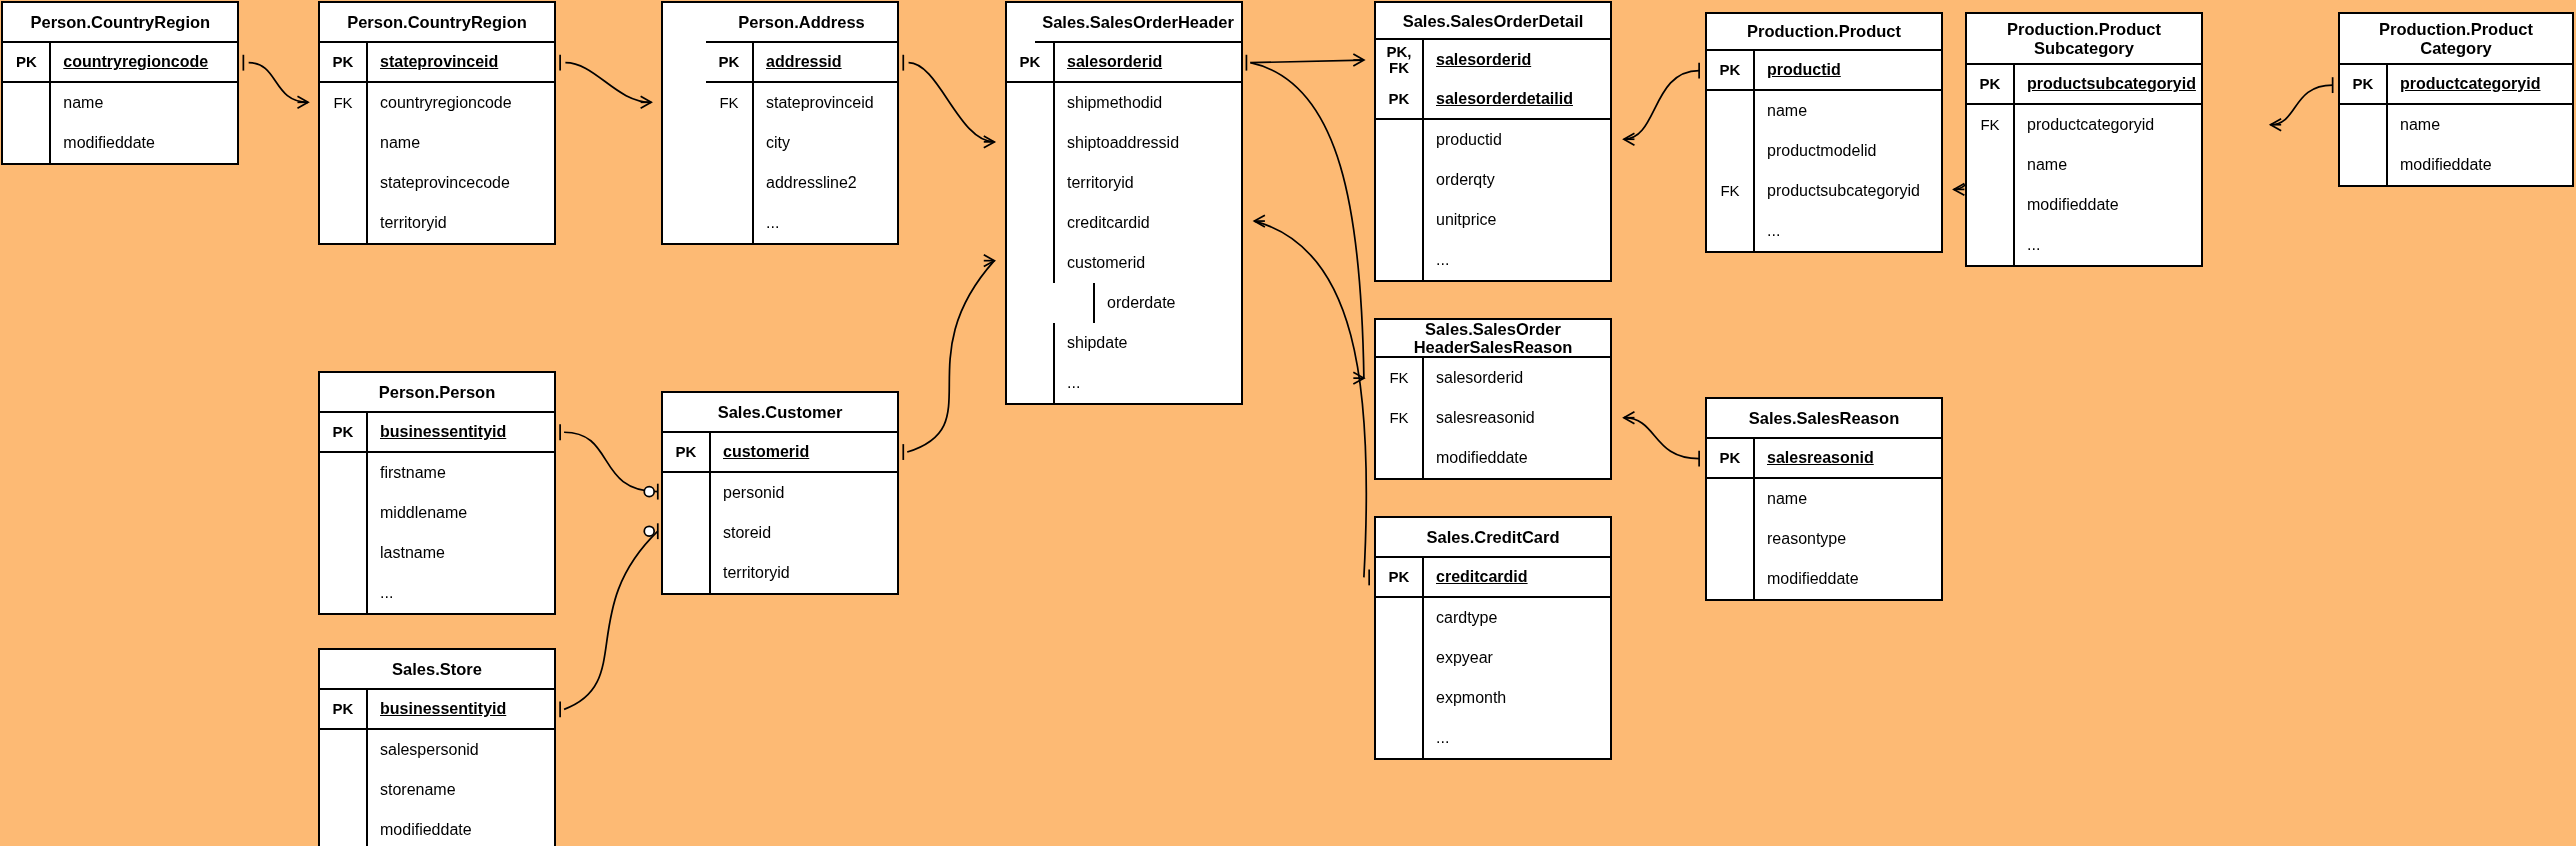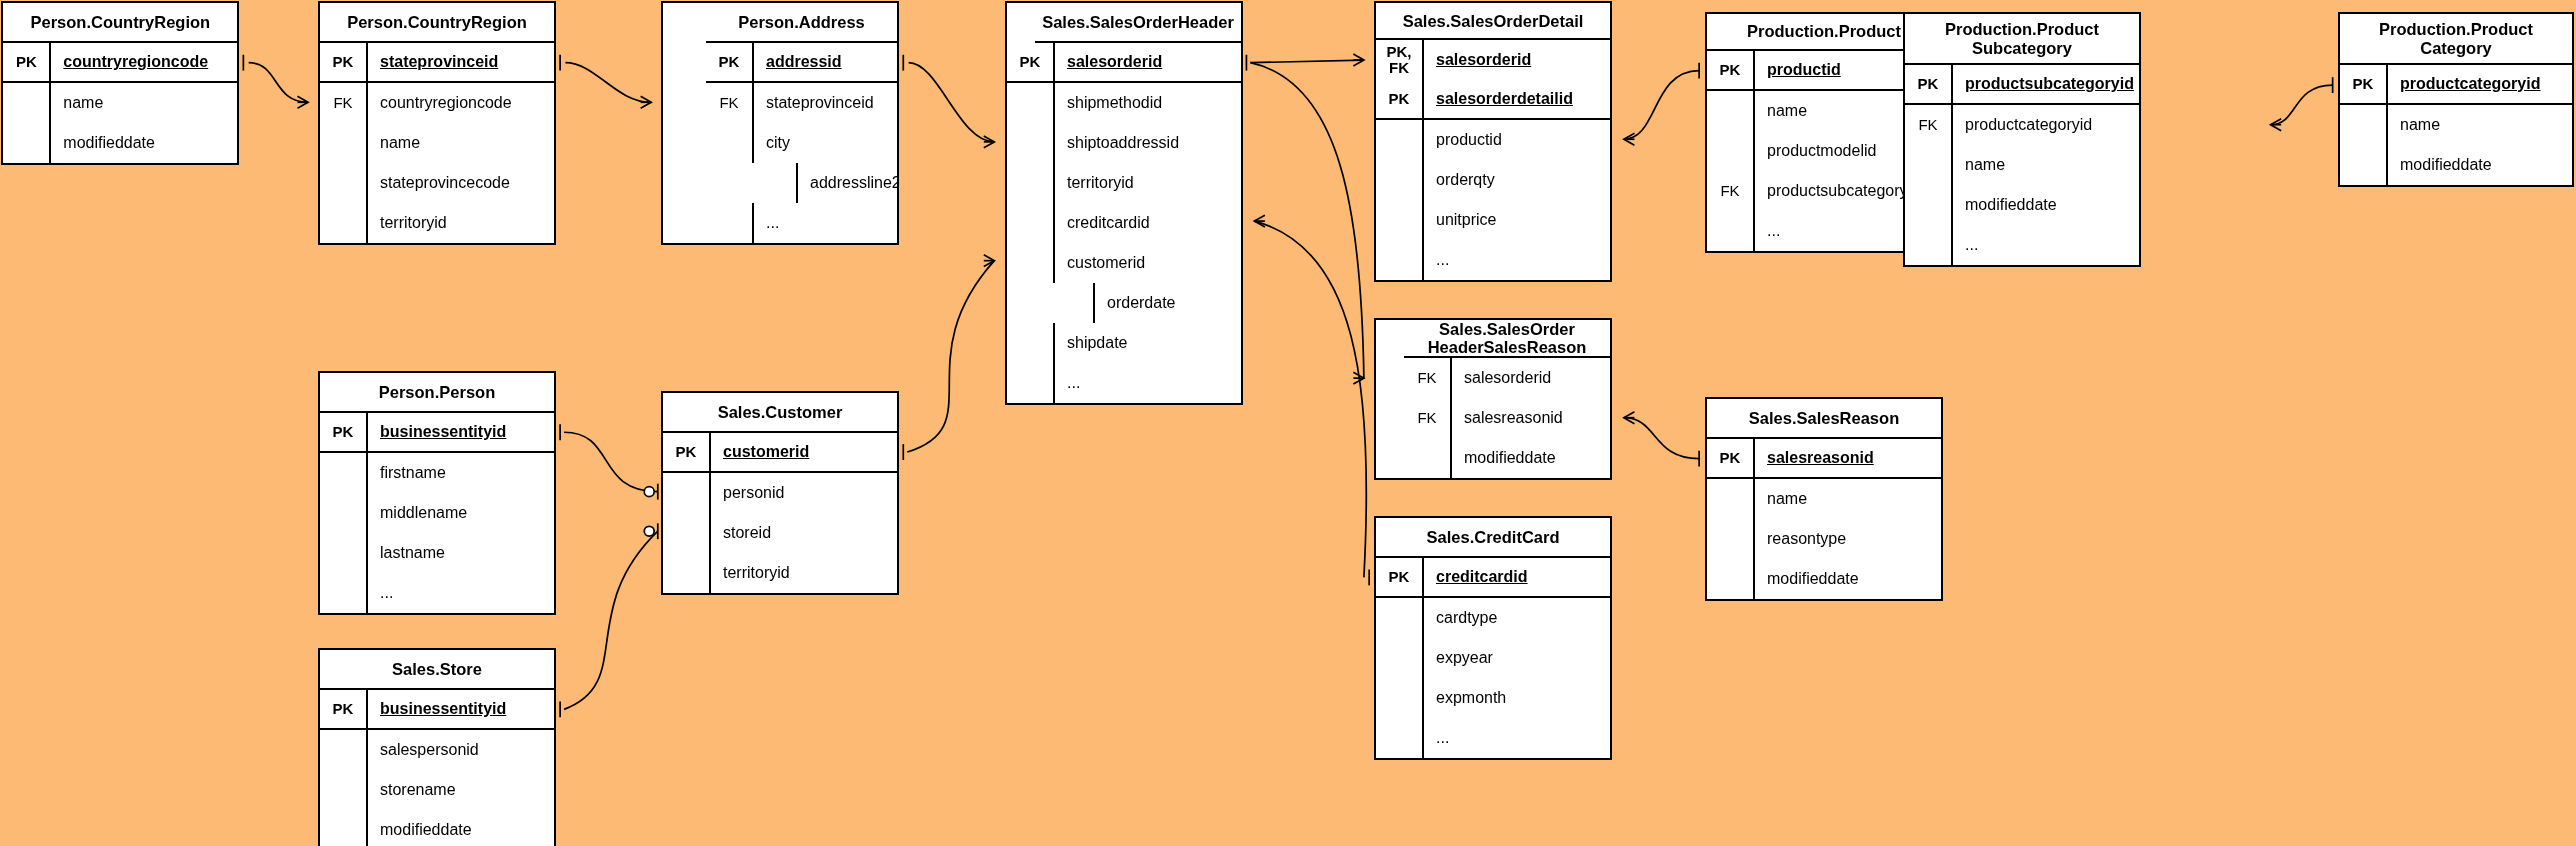--- a/index.html
+++ b/index.html
@@ -128,21 +128,21 @@
           <div class="attrcell pk">addressid</div>
         </div>
         <div class="row" style="height: 40px;">
           <div class="keycell" style="white-space: pre;">FK</div>
           <div class="attrcell">stateprovinceid</div>
         </div>
         <div class="row" style="height: 40px;">
           <div class="keycell" style="white-space: pre;"></div>
           <div class="attrcell">city</div>
         </div>
-        <div class="row" style="height: 40px; margin-left: 44px;">
+        <div class="row" style="height: 40px;">
           <div class="keycell" style="white-space: pre;"></div>
           <div class="attrcell">addressline2</div>
         </div>
         <div class="row" style="height: 40px;">
           <div class="keycell" style="white-space: pre;"></div>
           <div class="attrcell">...</div>
         </div>
       </div>
     </div>
     <div class="entity" style="left: 1005px; top: 1.3px; width: 238px;">
@@ -234,21 +234,21 @@
         <div class="row" style="height: 40px;">
           <div class="keycell" style="white-space: pre;">FK</div>
           <div class="attrcell">productsubcategoryid</div>
         </div>
         <div class="row" style="height: 40px;">
           <div class="keycell" style="white-space: pre;"></div>
           <div class="attrcell">...</div>
         </div>
       </div>
     </div>
-    <div class="entity" style="left: 1903px; top: 12px; width: 238px;">
+    <div class="entity" style="left: 1965px; top: 12px; width: 238px;">
       <div class="ent-title" style="height: 51px; border-bottom: 2px solid rgb(0, 0, 0);">Production.Product
 Subcategory</div>
       <div class="ent-rows">
         <div class="row pkrow" style="height: 40px;">
           <div class="keycell bold" style="white-space: pre;">PK</div>
           <div class="attrcell pk">productsubcategoryid</div>
         </div>
         <div class="row" style="height: 40px;">
           <div class="keycell" style="white-space: pre;">FK</div>
           <div class="attrcell">productcategoryid</div>
@@ -345,21 +345,21 @@
         <div class="row" style="height: 40px;">
           <div class="keycell" style="white-space: pre;"></div>
           <div class="attrcell">storename</div>
         </div>
         <div class="row" style="height: 40px;">
           <div class="keycell" style="white-space: pre;"></div>
           <div class="attrcell">modifieddate</div>
         </div>
       </div>
     </div>
-    <div class="entity" style="left: 1374px; top: 318px; width: 238px; padding-left: 28px;">
+    <div class="entity" style="left: 1374px; top: 318px; width: 238px;">
       <div class="ent-title" style="height: 38px; border-bottom: 2px solid rgb(0, 0, 0);">Sales.SalesOrder
 HeaderSalesReason</div>
       <div class="ent-rows">
         <div class="row" style="height: 40px;">
           <div class="keycell" style="white-space: pre;">FK</div>
           <div class="attrcell">salesorderid</div>
         </div>
         <div class="row" style="height: 40px;">
           <div class="keycell" style="white-space: pre;">FK</div>
           <div class="attrcell">salesreasonid</div>

